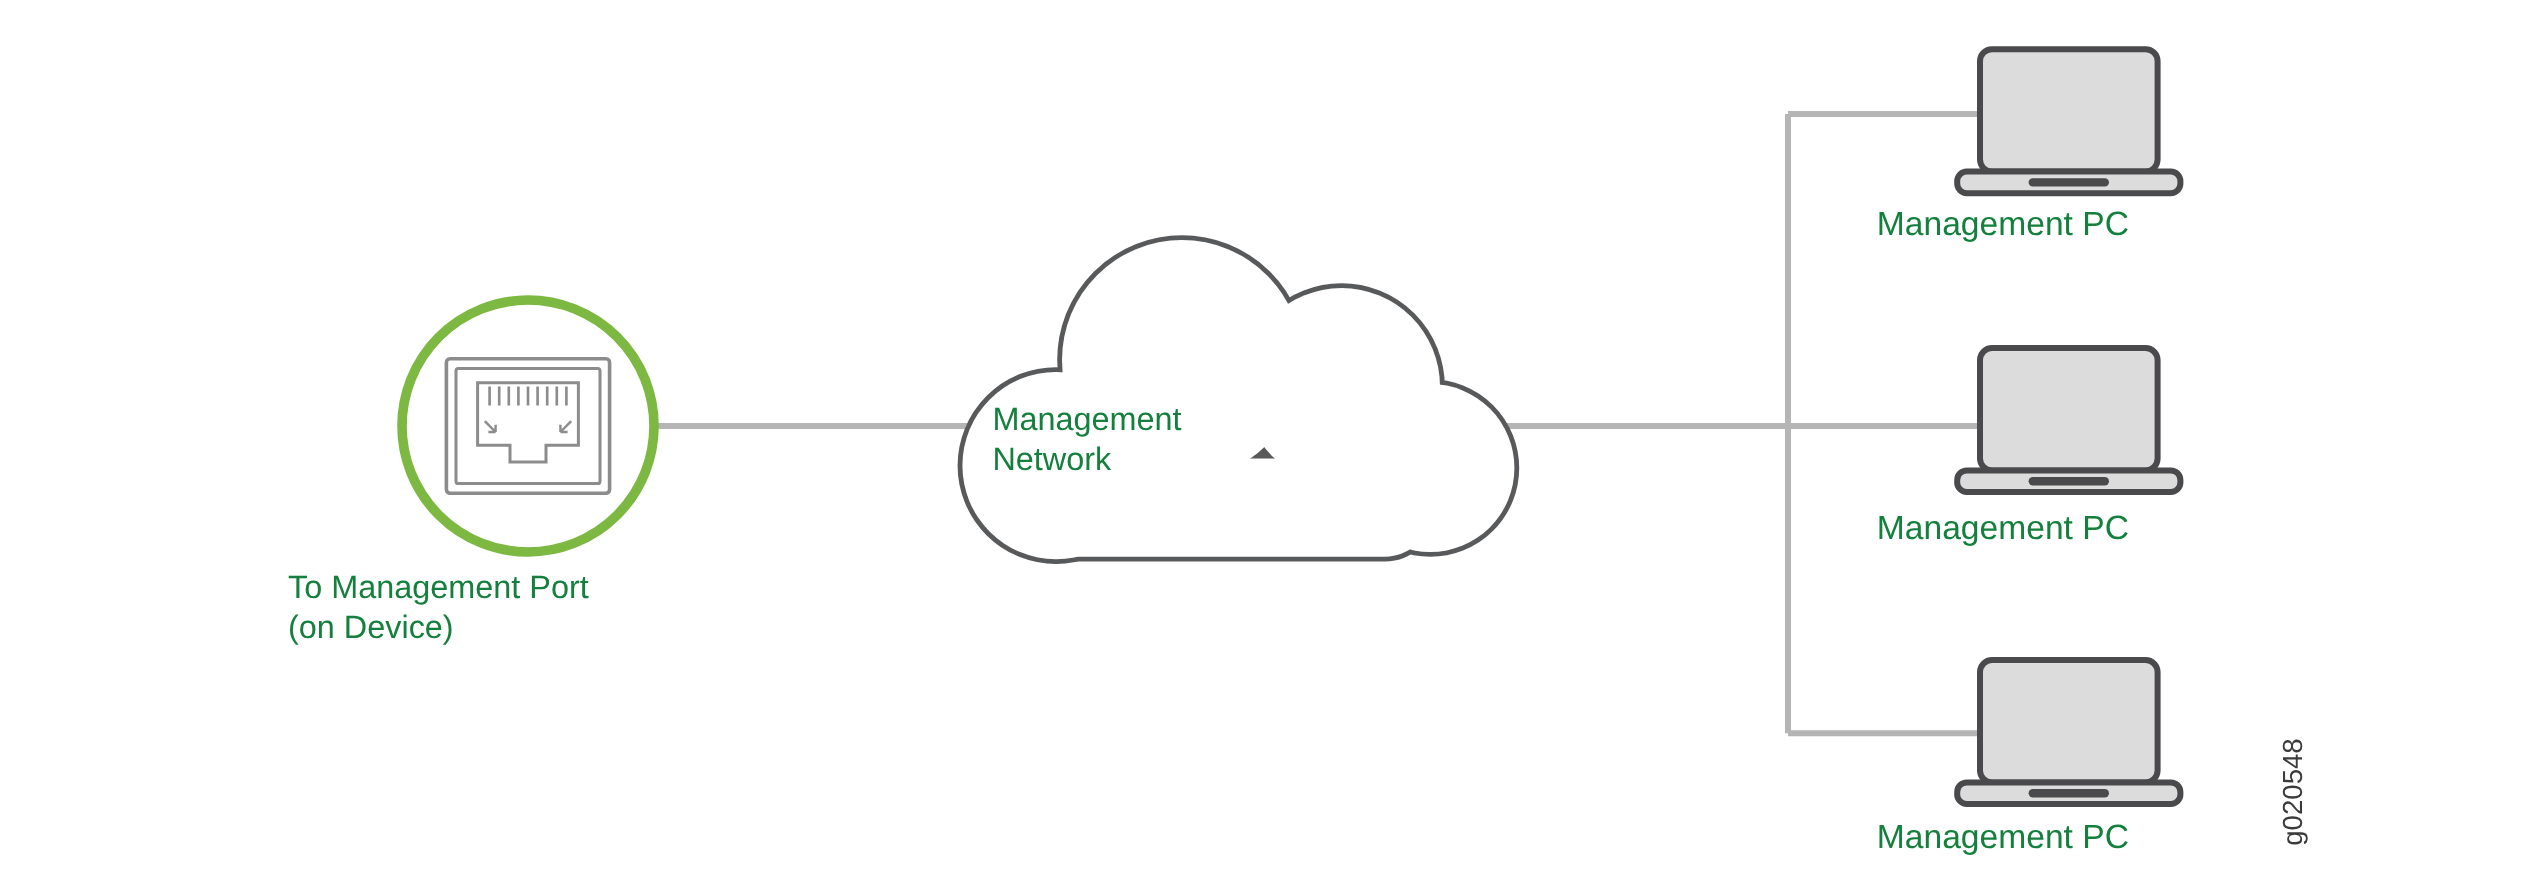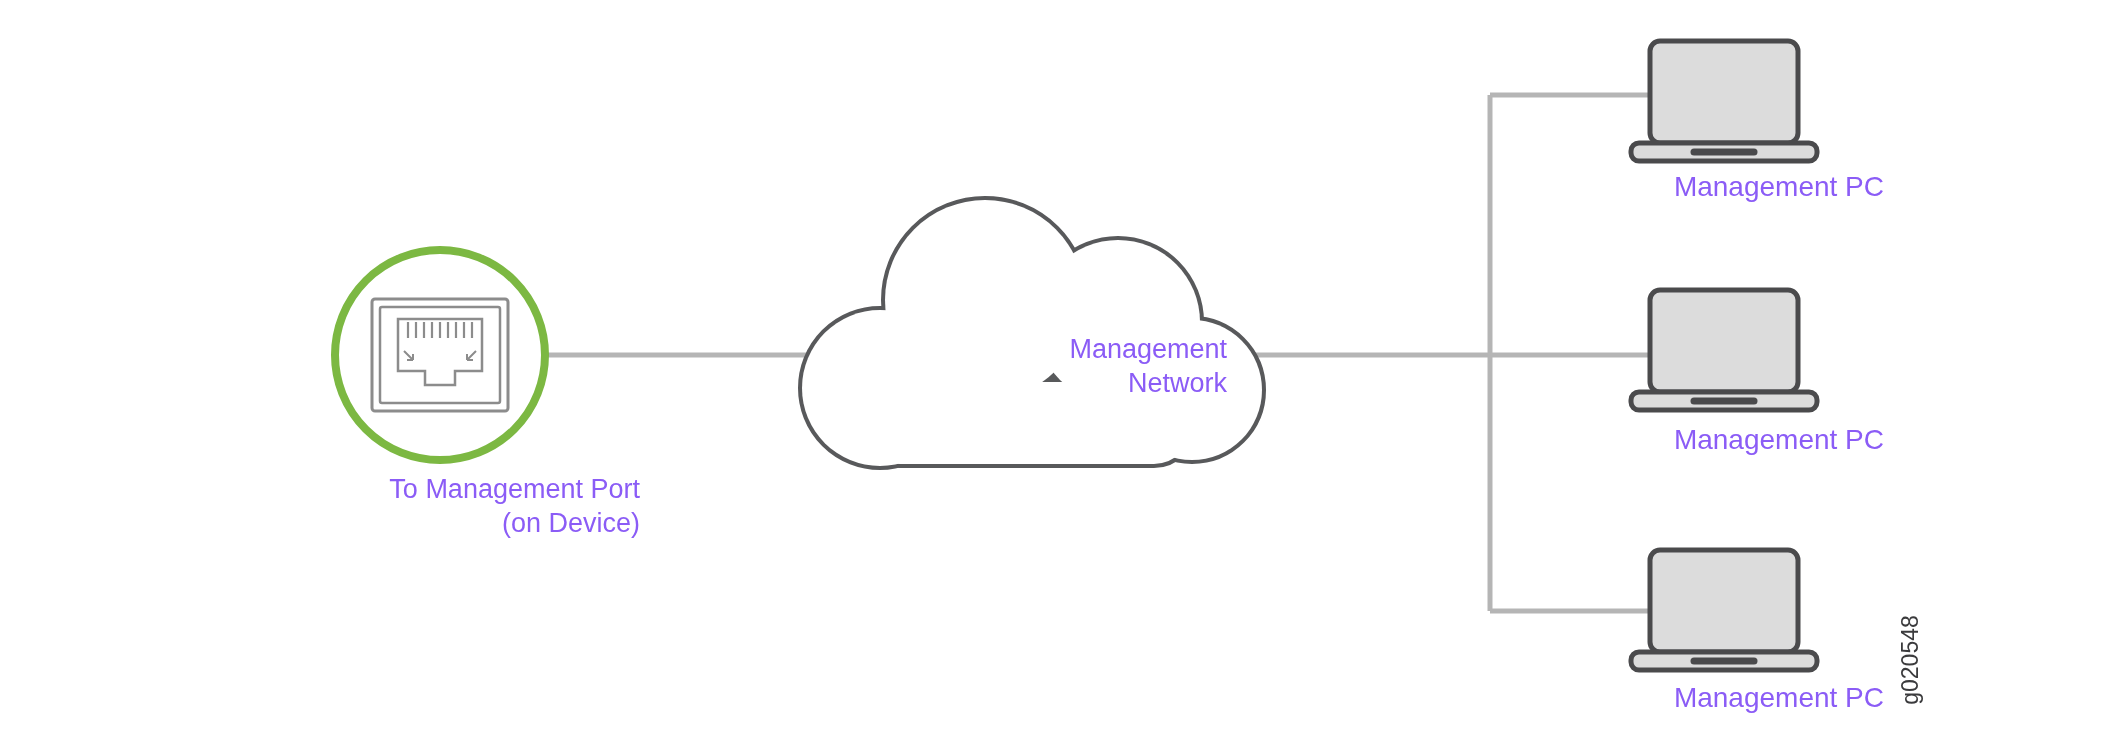--- a/index.html
+++ b/index.html
@@ -26,22 +26,22 @@
   .port-shape   { fill:none; stroke:#8c8c8c; stroke-width:2.5; }
   .port-pins    { fill:none; stroke:#8c8c8c; stroke-width:2.2; }
   .port-arrow   { fill:none; stroke:#8c8c8c; stroke-width:2; }
 
   
   .laptop-screen, .laptop-base { fill:#dcdcdc; stroke:#4a4a4c; stroke-width:5; }
   .laptop-notch { stroke:#4a4a4c; stroke-width:7; stroke-linecap:round; }
 
   
   .label {
-    position:absolute; text-align:right;
-    font-size:27px; line-height:34px; color:#8b5cf6;
+    position:absolute; text-align:left;
+    font-size:27px; line-height:34px; color:#15803d;
   }
   .port-label  { left:240px; top:472px;  width:400px; }
   .cloud-label { left:827px; top:332px;  width:400px; }
   .pc-label    { left:1564px; width:320px; font-size:28px; }
   .pc-label-1  { top:170px; }
   .pc-label-2  { top:423px; }
   .pc-label-3  { top:681px; }
   .figure-id {
     position:absolute; left:1840px; top:645px; width:140px; height:30px;
     text-align:center; font-size:23px; line-height:30px; color:#3b3b3d;

